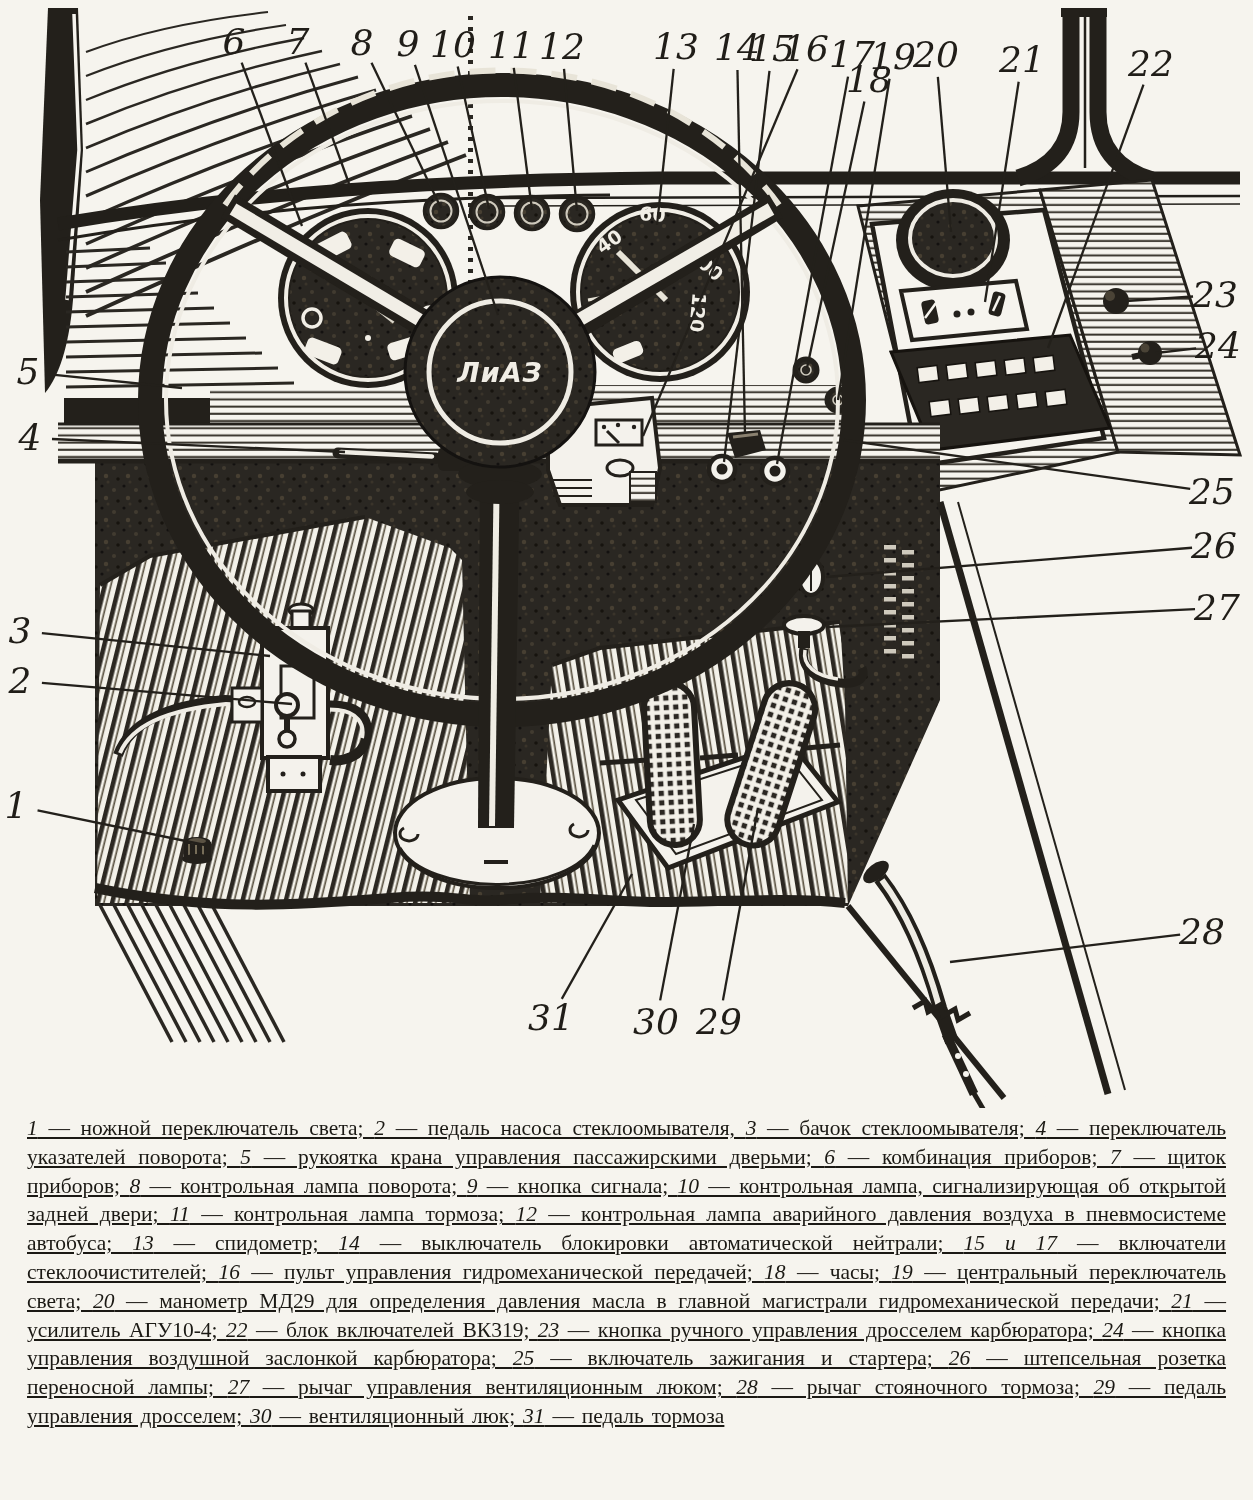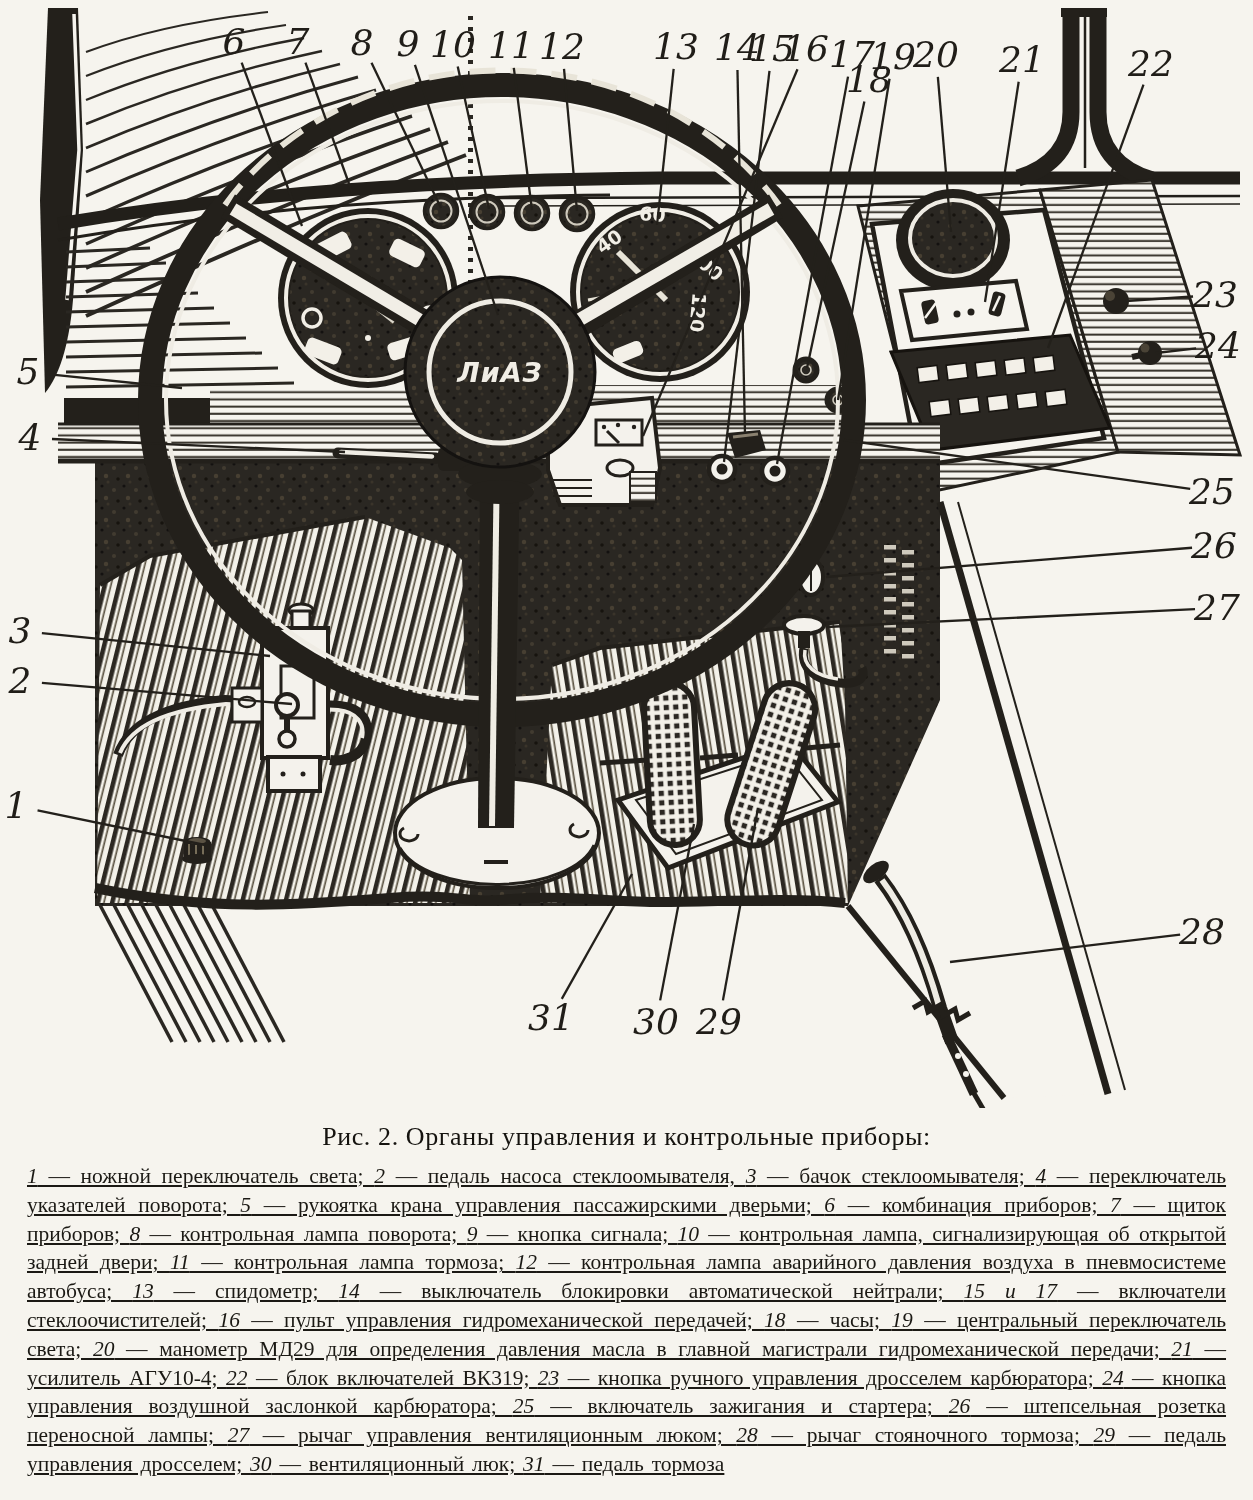--- a/index.html
+++ b/index.html
@@ -478,16 +478,15 @@
         <text x="1202" y="944" text-anchor="middle" class="callout">28</text>
         <line x1="722.9443794459461" y1="1000.3564820145523" x2="758" y2="808" stroke="#23201b" stroke-width="2.3"></line>
         <text x="719" y="1034" text-anchor="middle" class="callout">29</text>
         <line x1="660.1465478987323" y1="1000.394303053974" x2="694" y2="824" stroke="#23201b" stroke-width="2.3"></line>
         <text x="656" y="1034" text-anchor="middle" class="callout">30</text>
         <line x1="561.7857472719163" y1="998.8253381832599" x2="632" y2="874" stroke="#23201b" stroke-width="2.3"></line>
         <text x="551" y="1030" text-anchor="middle" class="callout">31</text>
       </g>
 </svg>
 
-<div class="cap-title">Рис. 2. Органы управления и контрольные приборы:</div>
 <p class="cap-body" id="cap-body"><i>1</i> — ножной переключатель света; <i>2</i> — педаль насоса стеклоомывателя, <i>3</i> — бачок стеклоомывателя; <i>4</i> — переключатель указателей поворота; <i>5</i> — рукоятка крана управления пассажирскими дверьми; <i>6</i> — комбинация приборов; <i>7</i> — щиток приборов; <i>8</i> — контрольная лампа поворота; <i>9</i> — кнопка сигнала; <i>10</i> — контрольная лампа, сигнализирующая об открытой задней двери; <i>11</i> — контрольная лампа тормоза; <i>12</i> — контрольная лампа аварийного давления воздуха в пневмосистеме автобуса; <i>13</i> — спидометр; <i>14</i> — выключатель блокировки автоматической нейтрали; <i>15 и 17</i> — включатели стеклоочистителей; <i>16</i> — пульт управления гидромеханической передачей; <i>18</i> — часы; <i>19</i> — центральный переключатель света; <i>20</i> — манометр МД29 для определения давления масла в главной магистрали гидромеханической передачи; <i>21</i> — усилитель АГУ10-4; <i>22</i> — блок включателей ВК319; <i>23</i> — кнопка ручного управления дросселем карбюратора; <i>24</i> — кнопка управления воздушной заслонкой карбюратора; <i>25</i> — включатель зажигания и стартера; <i>26</i> — штепсельная розетка переносной лампы; <i>27</i> — рычаг управления вентиляционным люком; <i>28</i> — рычаг стояночного тормоза; <i>29</i> — педаль управления дросселем; <i>30</i> — вентиляционный люк; <i>31</i> — педаль тормоза</p>
 
 </div>
 
 </body></html>

